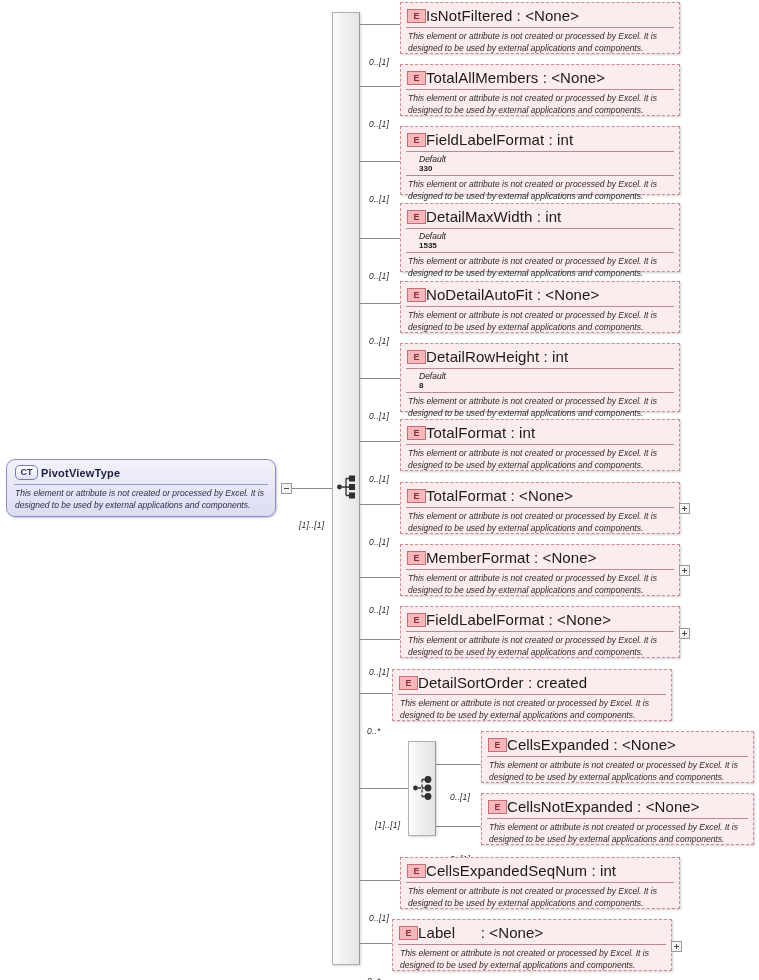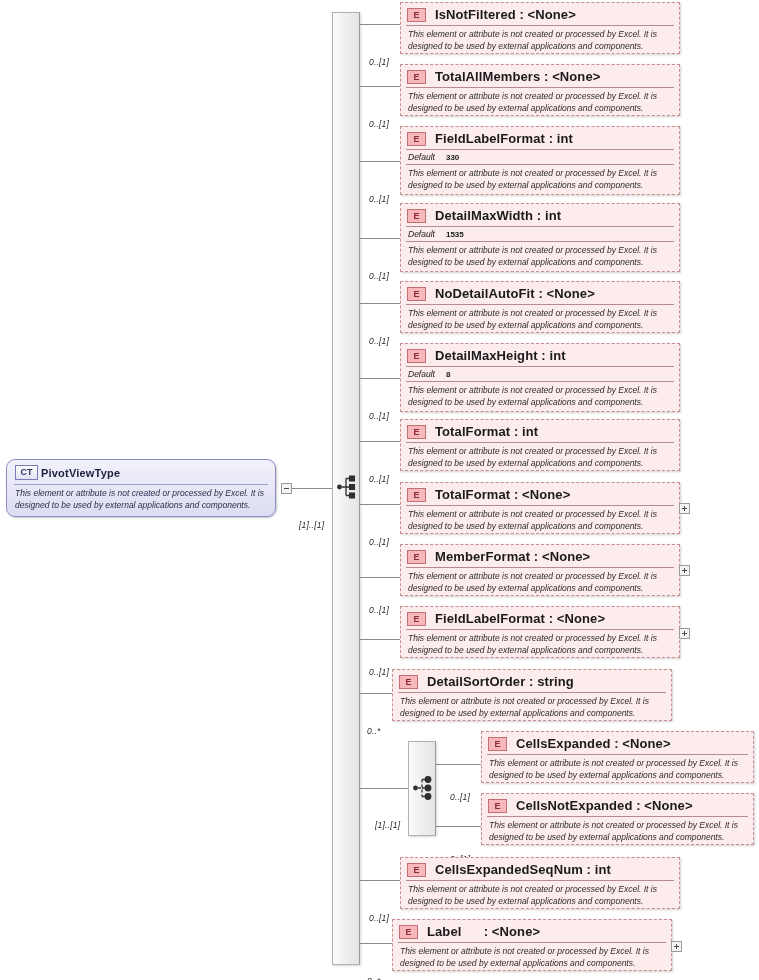--- a/index.html
+++ b/index.html
@@ -39,21 +39,21 @@
   .ct-head {
     display: flex;
     align-items: center;
     padding: 5px 8px 3px 8px;
   }
   .ct-badge {
     box-sizing: border-box;
     width: 23px;
     height: 15px;
     border: 1px solid #7a7ab8;
-    border-radius: 0;
+    border-radius: 5px;
     background: linear-gradient(to bottom, #ffffff, #e2e2f4);
     color: #33336b;
     font-size: 9px;
     font-weight: bold;
     line-height: 13px;
     text-align: center;
     letter-spacing: 0px;
   }
   .ct-title {
     margin-left: 3px;
@@ -94,36 +94,36 @@
     height: 14px;
     border: 1px solid #c46f74;
     background: #f7b8bc;
     color: #8a2c33;
     font-size: 9px;
     font-weight: bold;
     line-height: 12px;
     text-align: center;
   }
   .el-title {
-    margin-left: 9px;
-    font-size: 13px;
-    font-weight: bold;
+    font-size: 15px;
+    font-weight: normal;
     color: #1a1a1a;
     white-space: pre;
     letter-spacing: 0.1px;
   }
   .el-sep {
     height: 1px;
     background: #b9898c;
     margin: 0 5px;
   }
   .el-default {
     display: flex;
     align-items: baseline;
     padding: 2px 6px 2px 7px;
+    flex-direction: column;
   }
   .el-default .dk {
     font-size: 8.5px;
     font-style: italic;
     color: #1a1a1a;
   }
   .el-default .dv {
     margin-left: 11px;
     font-size: 8px;
     font-weight: bold;
@@ -276,21 +276,21 @@
     </div>
     <div class="el-sep"></div>
     <div class="el-doc">This element or attribute is not created or processed by Excel. It is designed to be used by external applications and components.</div>
   </div>
 
   <div class="hline" style="left:360px; top:378px; width:40px;"></div>
   <div class="card" style="left:369px; top:367px;">0..[1]</div>
   <div class="el-box" style="left:400px; top:343px; width:280px; height:69px;">
     <div class="el-head">
       <span class="el-badge">E</span>
-      <span class="el-title">DetailMaxHeight : int</span>
+      <span class="el-title">DetailRowHeight : int</span>
     </div>
     <div class="el-sep"></div>
     <div class="el-default">
       <span class="dk">Default</span>
       <span class="dv">8</span>
     </div>
     <div class="el-sep"></div>
     <div class="el-doc">This element or attribute is not created or processed by Excel. It is designed to be used by external applications and components.</div>
   </div>
 
@@ -339,21 +339,21 @@
     <div class="el-sep"></div>
     <div class="el-doc">This element or attribute is not created or processed by Excel. It is designed to be used by external applications and components.</div>
   </div>
   <div class="toggle plus" style="left:679px; top:628px;"></div>
 
   <div class="hline" style="left:360px; top:693px; width:32px;"></div>
   <div class="card" style="left:367px; top:682px;">0..*</div>
   <div class="el-box" style="left:392px; top:669px; width:280px; height:52px;">
     <div class="el-head">
       <span class="el-badge">E</span>
-      <span class="el-title">DetailSortOrder : string</span>
+      <span class="el-title">DetailSortOrder : created</span>
     </div>
     <div class="el-sep"></div>
     <div class="el-doc">This element or attribute is not created or processed by Excel. It is designed to be used by external applications and components.</div>
   </div>
 
   <div class="hline" style="left:360px; top:788px; width:48px;"></div>
   <div class="card" style="left:375px; top:776px;">[1]..[1]</div>
 
   <div class="comp" style="left:408px; top:741px; width:28px; height:95px;"></div>
   <svg class="comp-icon" style="left:413px; top:775px;" width="22" height="26" viewBox="0 0 22 26">

